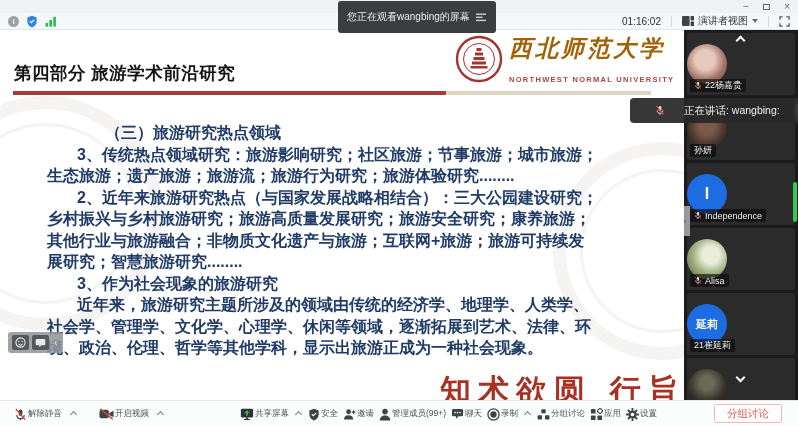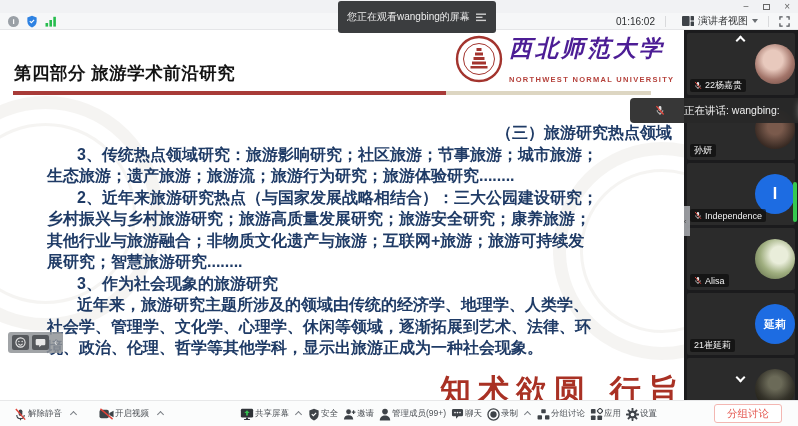--- a/index.html
+++ b/index.html
@@ -14,50 +14,50 @@
   .watch-pill { position:absolute; left:338px; top:1px; height:16px; background:#3b3d3f; border-radius:3px; display:flex; align-items:center; gap:6px; padding:16px 9px; z-index:40; }
   .watch-pill span { color:#ececec; font-size:10px; white-space:nowrap; }
 
   
   .statusbar { position:absolute; left:0; top:13px; width:798px; height:17px; background:#f6f7f8; border-bottom:1px solid #e5e6e8; display:flex; align-items:center; padding:0 8px; }
   .sb-left { display:flex; align-items:center; gap:7px; }
   .info-dot { width:11px; height:11px; border-radius:50%; background:#9aa0a6; color:#fff; font-size:8px; display:flex; align-items:center; justify-content:center; font-weight:bold; }
   .sb-right { margin-left:auto; display:flex; align-items:center; gap:10px; }
   .sb-time { font-size:10px; color:#2d2f31; }
   .sb-div { width:1px; height:11px; background:#d9dadc; }
-  .viewmode { display:flex; align-items:center; gap:4px; font-size:10px; color:#2d2f31;margin-left:6px; }
+  .viewmode { display:flex; align-items:center; gap:4px; font-size:10px; color:#2d2f31; }
   .caret-dn { width:0; height:0; border-left:3.5px solid transparent; border-right:3.5px solid transparent; border-top:4px solid #6a6e72; }
 
   
   .main { position:absolute; left:0; top:30px; width:684px; height:370px; background:#fff; overflow:hidden; }
   .wm { position:absolute; border-radius:50%; border:13px solid rgba(125,112,95,0.08); }
   .wm::after { content:""; position:absolute; inset:14px; border-radius:50%; border:3px solid rgba(125,112,95,0.08); }
   .wm-left { left:-72px; top:66px; width:235px; height:235px; }
   .wm-right { left:553px; top:112px; width:218px; height:218px; }
   .logo { position:absolute; left:455px; top:3px; display:flex; align-items:center; gap:6px; }
-  .logo-cn { font-family:"DejaVu Serif",serif; font-style:italic; font-weight:bold; font-size:23px; color:#4c1d95; letter-spacing:3px; white-space:nowrap; }
+  .logo-cn { font-family:"DejaVu Serif",serif; font-style:italic; font-weight:bold; font-size:23px; color:#a16207; letter-spacing:3px; white-space:nowrap; }
   .logo-en { font-size:7.5px; font-weight:bold; color:#b5423c; letter-spacing:1.3px; margin-top:11px; white-space:nowrap; }
   .slide-title { position:absolute; left:14px; top:31px; font-size:17.5px; font-weight:bold; color:#141414; letter-spacing:0.5px; white-space:nowrap; }
   .sep { position:absolute; left:13px; top:61px; width:638px; height:4px; display:flex; }
   .sep .red { width:433px; background:#a83b38; }
   .sep .tan { flex:1; background:#ddd6c2; }
   .slide-body { position:absolute; left:47px; top:92px; width:625px; color:#1f3b66; font-weight:bold; font-size:16px; }
   .slide-body .ln { height:21.5px; line-height:21.5px; white-space:nowrap; }
   .ind1 { padding-left:30px; }
-  .ind2 { padding-left:58px;text-align:right; }
+  .ind2 { padding-left:58px; }
   .callig { position:absolute; left:440px; top:340px; font-family:"DejaVu Serif",serif; font-weight:bold; font-size:31px; color:#a93124; letter-spacing:7px; white-space:pre; }
 
   
   .quickbar { position:absolute; left:8px; top:302px; height:21px; background:rgba(145,148,152,0.85); border-radius:3px; display:flex; align-items:center; gap:3px; padding:0 4px; }
   .qb-btn { width:17px; height:15px; background:#55585c; border-radius:2px; display:flex; align-items:center; justify-content:center; }
   .qb-arrow { color:#ececec; font-size:10px; line-height:15px; padding:0 2px; }
 
   
   .sidebar { position:absolute; left:684px; top:30px; width:114px; height:370px; background:#1b1b1d; overflow:hidden; }
-  .tile { position:absolute; left:3px; width:108px; height:62px; background:#2b2b2b; border-radius:2px; display:flex; align-items:center; justify-content:flex-end; }
+  .tile { position:absolute; left:3px; width:108px; height:62px; background:#2b2b2b; border-radius:2px; display:flex; align-items:center; justify-content:flex-start; }
   .avatar { width:40px; height:40px; border-radius:50%; display:flex; align-items:center; justify-content:center; color:#fff; font-weight:bold; }
   .av-letter { background:#1d6ce2; }
   .av-p1 { background:radial-gradient(circle at 45% 40%, #e8c9bd 0 30%, #a3756a 60%, #5f4038 100%); }
   .av-p2 { background:radial-gradient(circle at 50% 45%, #7a5a4c 0 25%, #3a2b24 70%, #1f1713 100%); }
   .av-p4 { background:radial-gradient(circle at 60% 40%, #e9edda 0 25%, #9fae7f 55%, #55603f 100%); }
   .av-p6 { background:radial-gradient(circle at 50% 35%, #6b6a58 0 20%, #35332a 55%, #121008 100%); }
   .tile-label { position:absolute; left:3px; bottom:3px; height:13px; background:rgba(8,8,8,0.62); border-radius:2px; display:flex; align-items:center; gap:3px; padding:0 4px; }
   .tile-label span { color:#f2f2f2; font-size:9px; white-space:nowrap; }
   .chev { display:inline-block; width:7px; height:7px; border-left:2px solid #fff; border-top:2px solid #fff; }
   .chev-up { transform:rotate(45deg); }

